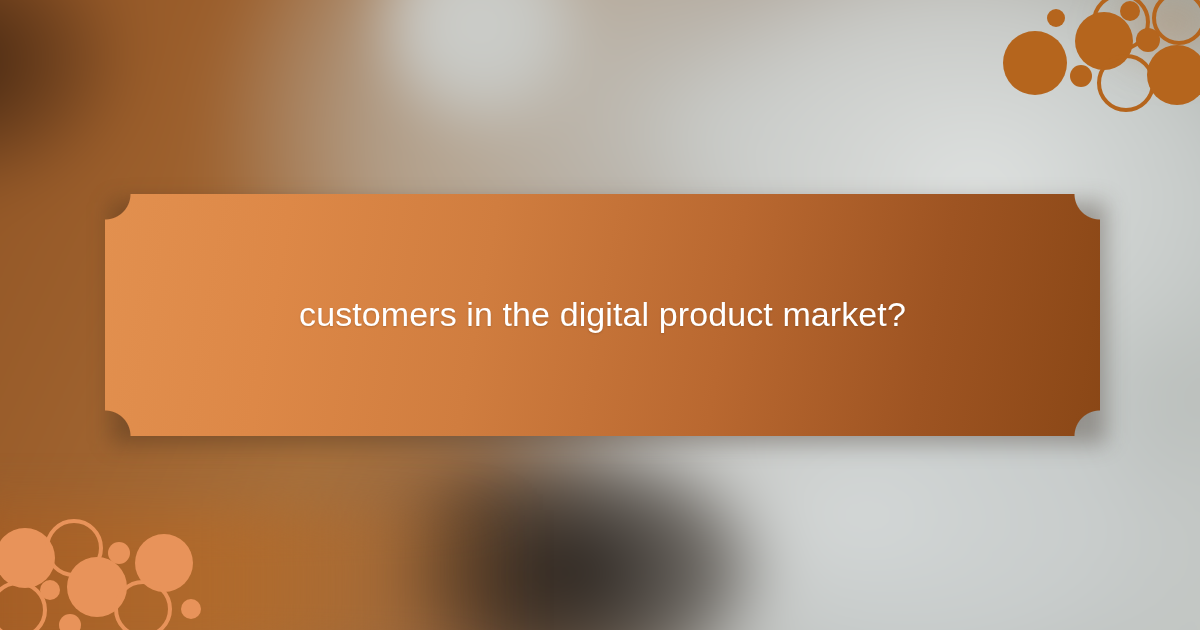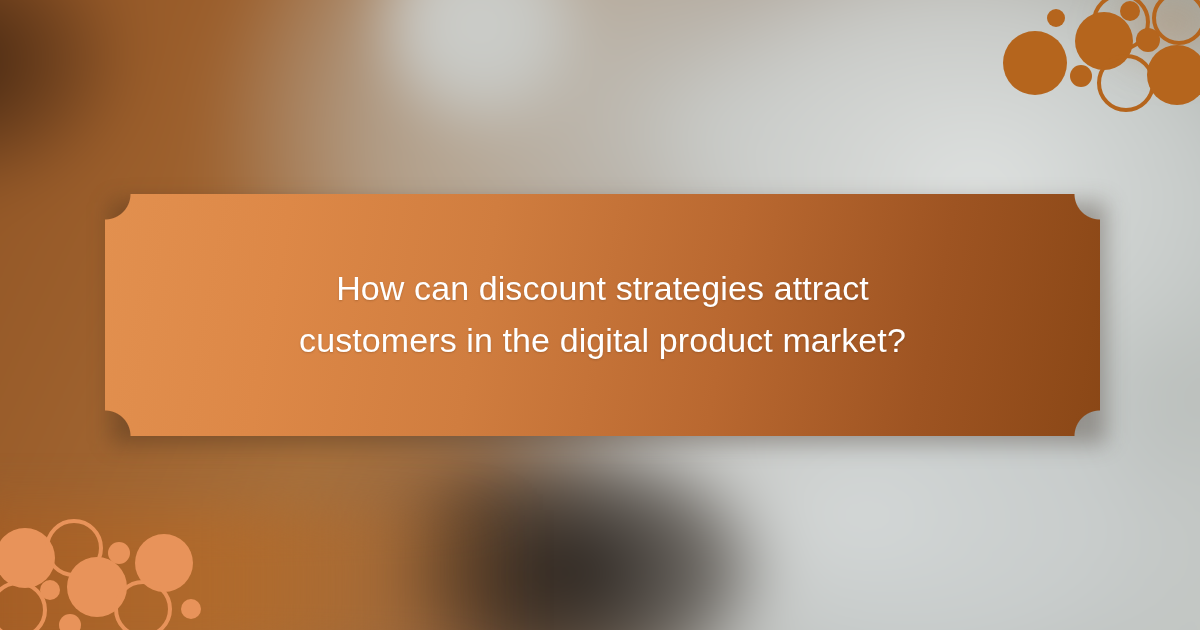--- a/index.html
+++ b/index.html
@@ -172,18 +172,17 @@
       <div class="dot" style="left: -11px; top: 71px; width: 58px; height: 58px; background: transparent; border: 4px solid rgb(232, 147, 90);"></div>
       <div class="dot" style="left: 114px; top: 70px; width: 58px; height: 58px; background: transparent; border: 4px solid rgb(232, 147, 90);"></div>
       <div class="dot" style="left: 59px; top: 104px; width: 22px; height: 22px; background: rgb(232, 147, 90);"></div>
       <div class="dot" style="left: 181px; top: 89px; width: 20px; height: 20px; background: rgb(232, 147, 90);"></div>
     </div>
 
   <div id="quote-card-shadow"></div>
 
   <div id="quote-card">
     <div id="quote-text">
-      <span class="line">How can discount strategies attract</span>
       <span class="line">customers in the digital product market?</span>
     </div>
   </div>
 
 </div>
 
 </body></html>

